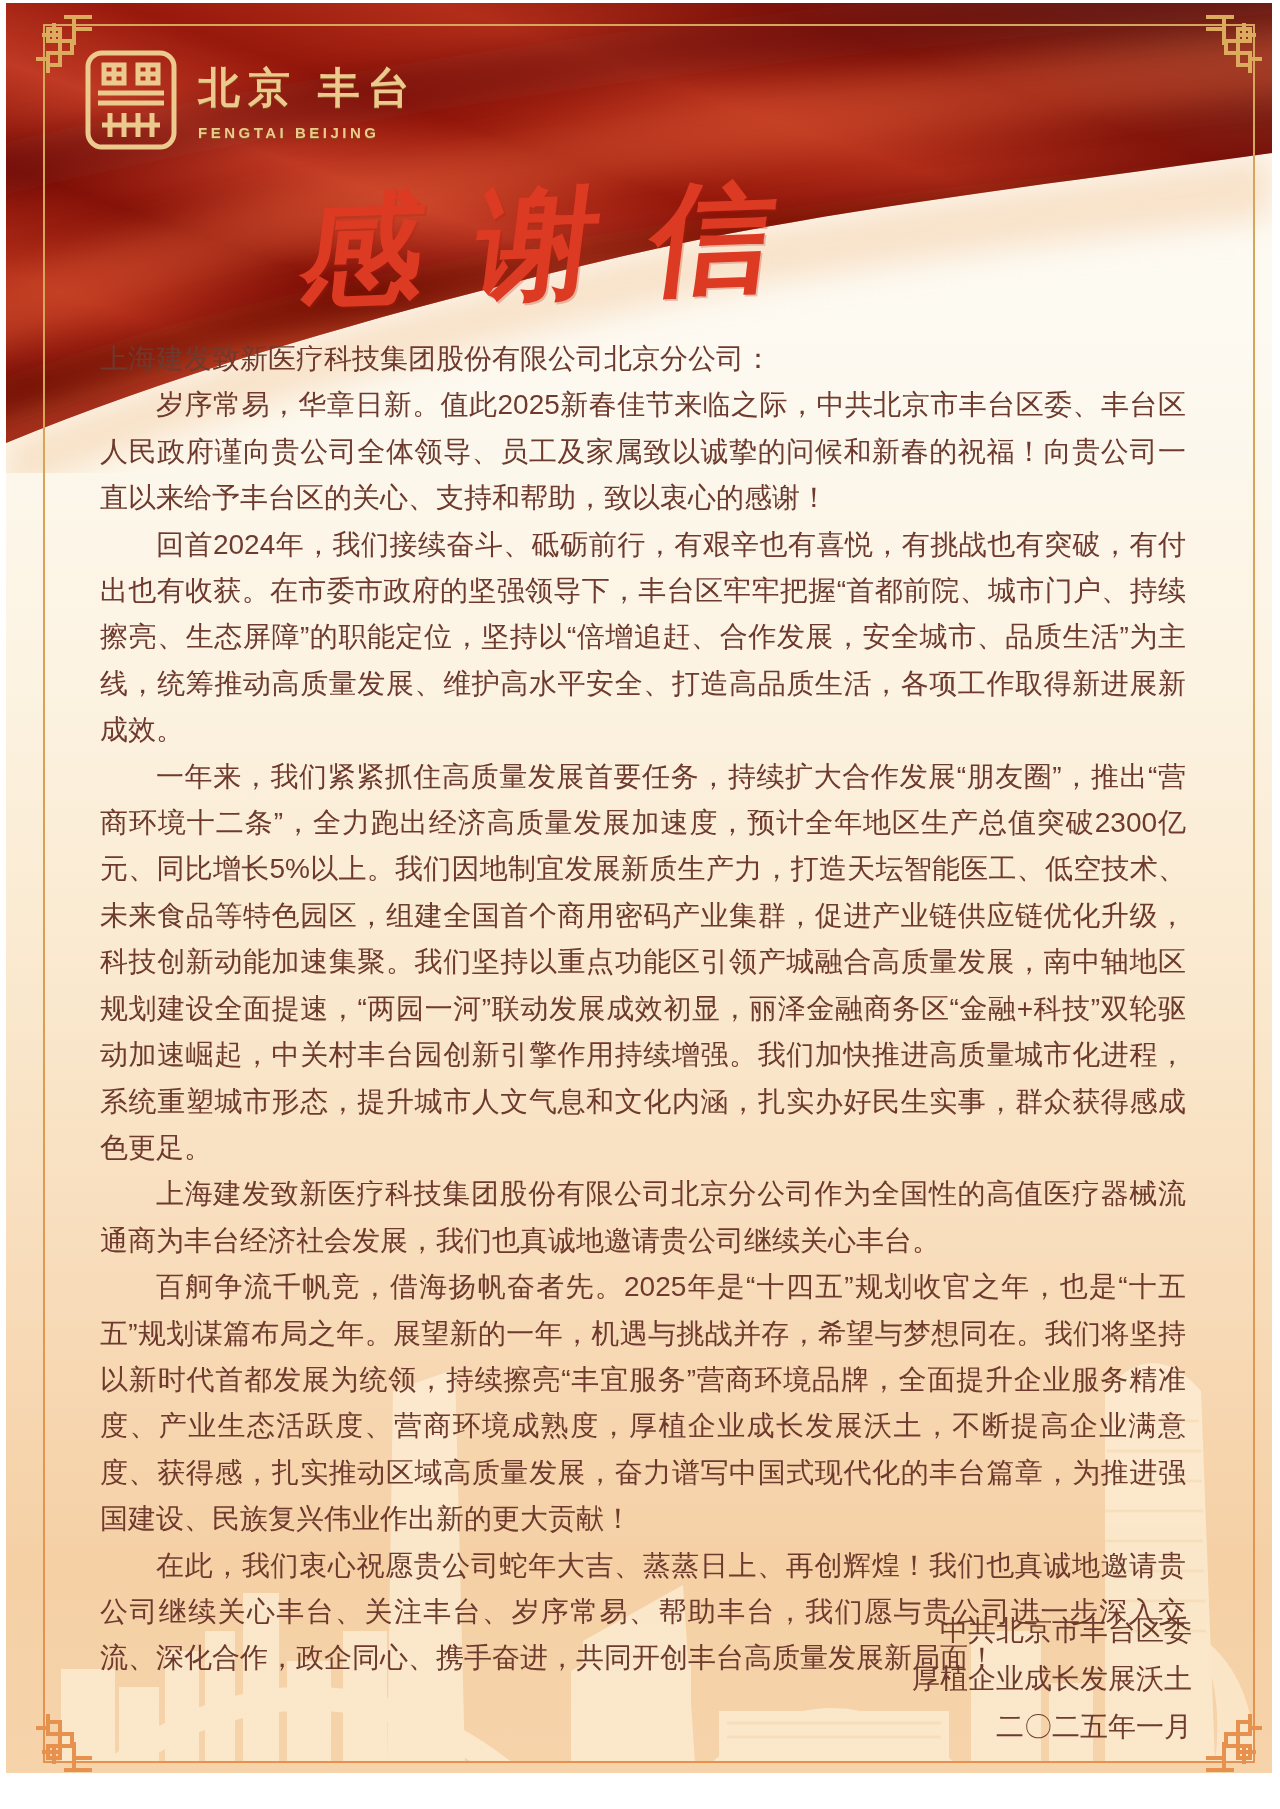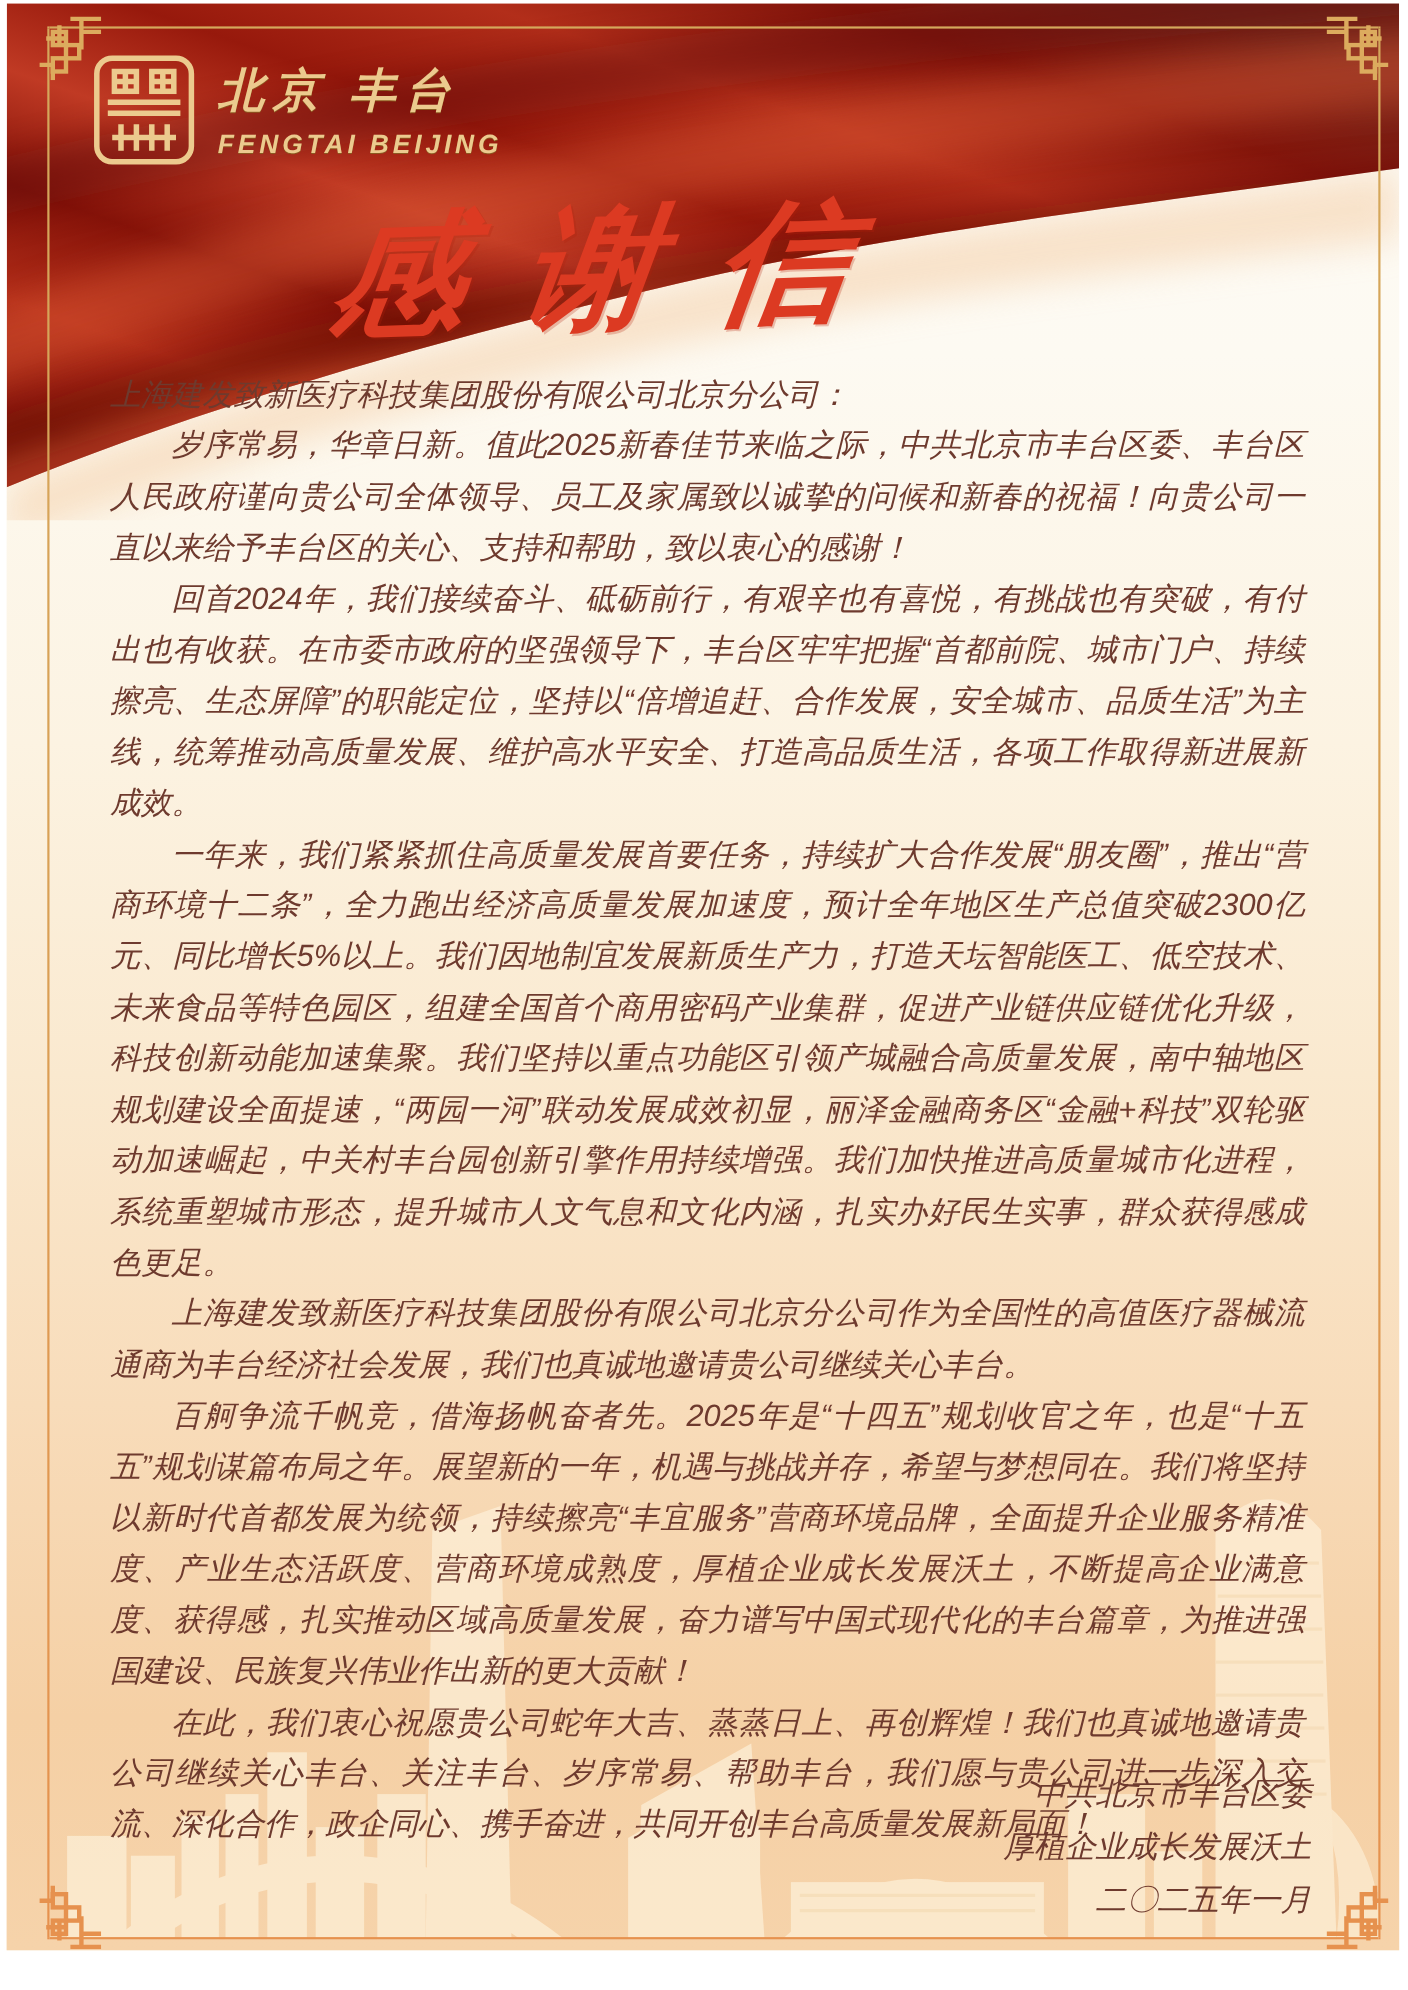--- a/index.html
+++ b/index.html
@@ -1,34 +1,34 @@
 <!DOCTYPE html>
 <html><head>
 <meta charset="utf-8">
 <style>
   html,body{margin:0;padding:0;background:#ffffff;}
   body{width:1280px;height:1809px;position:relative;font-family:"Liberation Sans",sans-serif;}
   .paper{position:absolute;left:6px;right:8px;top:3px;bottom:36px;overflow:hidden;
-    background:linear-gradient(180deg,#fdfbf6 0%,#fdfaf2 18%,#fcf3e2 38%,#fae9cf 55%,#f8dcba 72%,#f5d0a5 88%,#f6d3aa 100%);font-style:italic;}
+    background:linear-gradient(180deg,#fdfbf6 0%,#fdfaf2 18%,#fcf3e2 38%,#fae9cf 55%,#f8dcba 72%,#f5d0a5 88%,#f6d3aa 100%);}
   
   .ribbon{position:absolute;top:0;left:0;width:100%;height:470px;pointer-events:none;}
   
   .frame{position:absolute;top:21px;left:37px;right:17px;bottom:10px;
     border:2px solid transparent;
     border-image:linear-gradient(180deg,#d4a85c 0%,#d9a055 45%,#e6914e 100%) 1;
     pointer-events:none;}
   .knot{position:absolute;width:58px;height:58px;}
   .knot-tl{top:12px;left:28px;}
   .knot-tr{top:12px;right:8px;transform:scaleX(-1);}
   .knot-bl{bottom:1px;left:28px;transform:scaleY(-1);}
   .knot-br{bottom:1px;right:8px;transform:scale(-1,-1);}
   
   .logo{position:absolute;top:46px;left:78px;display:flex;align-items:center;gap:20px;}
   .logo-text .cn{font-size:42px;font-weight:bold;color:#ecca8e;letter-spacing:8px;text-shadow:0 1px 0 #8a5a20;}
-  .logo-text .en{font-size:24px;font-weight:bold;color:#ecca8e;letter-spacing:3.5px;margin-top:8px;text-shadow:0 1px 0 #8a5a20;}
+  .logo-text .en{font-size:15px;font-weight:bold;color:#ecca8e;letter-spacing:3.5px;margin-top:8px;text-shadow:0 1px 0 #8a5a20;}
   
   .title-wrap{position:absolute;top:160px;left:0;width:100%;text-align:center;padding-right:150px;box-sizing:border-box;}
   .title{display:inline-block;font-size:122px;font-weight:900;color:#dc3a22;letter-spacing:52px;
     transform:skewX(-9deg) rotate(-2deg);text-shadow:2px 2px 0 rgba(180,30,10,.25);}
   
   .letter-body{position:absolute;top:333px;left:94px;right:86px;color:#6e3a2e;
     font-size:28px;line-height:46.4px;text-align:justify;}
   .letter-body p{margin:0;text-indent:2em;}
   .letter-body p.salutation{text-indent:0;}
   

